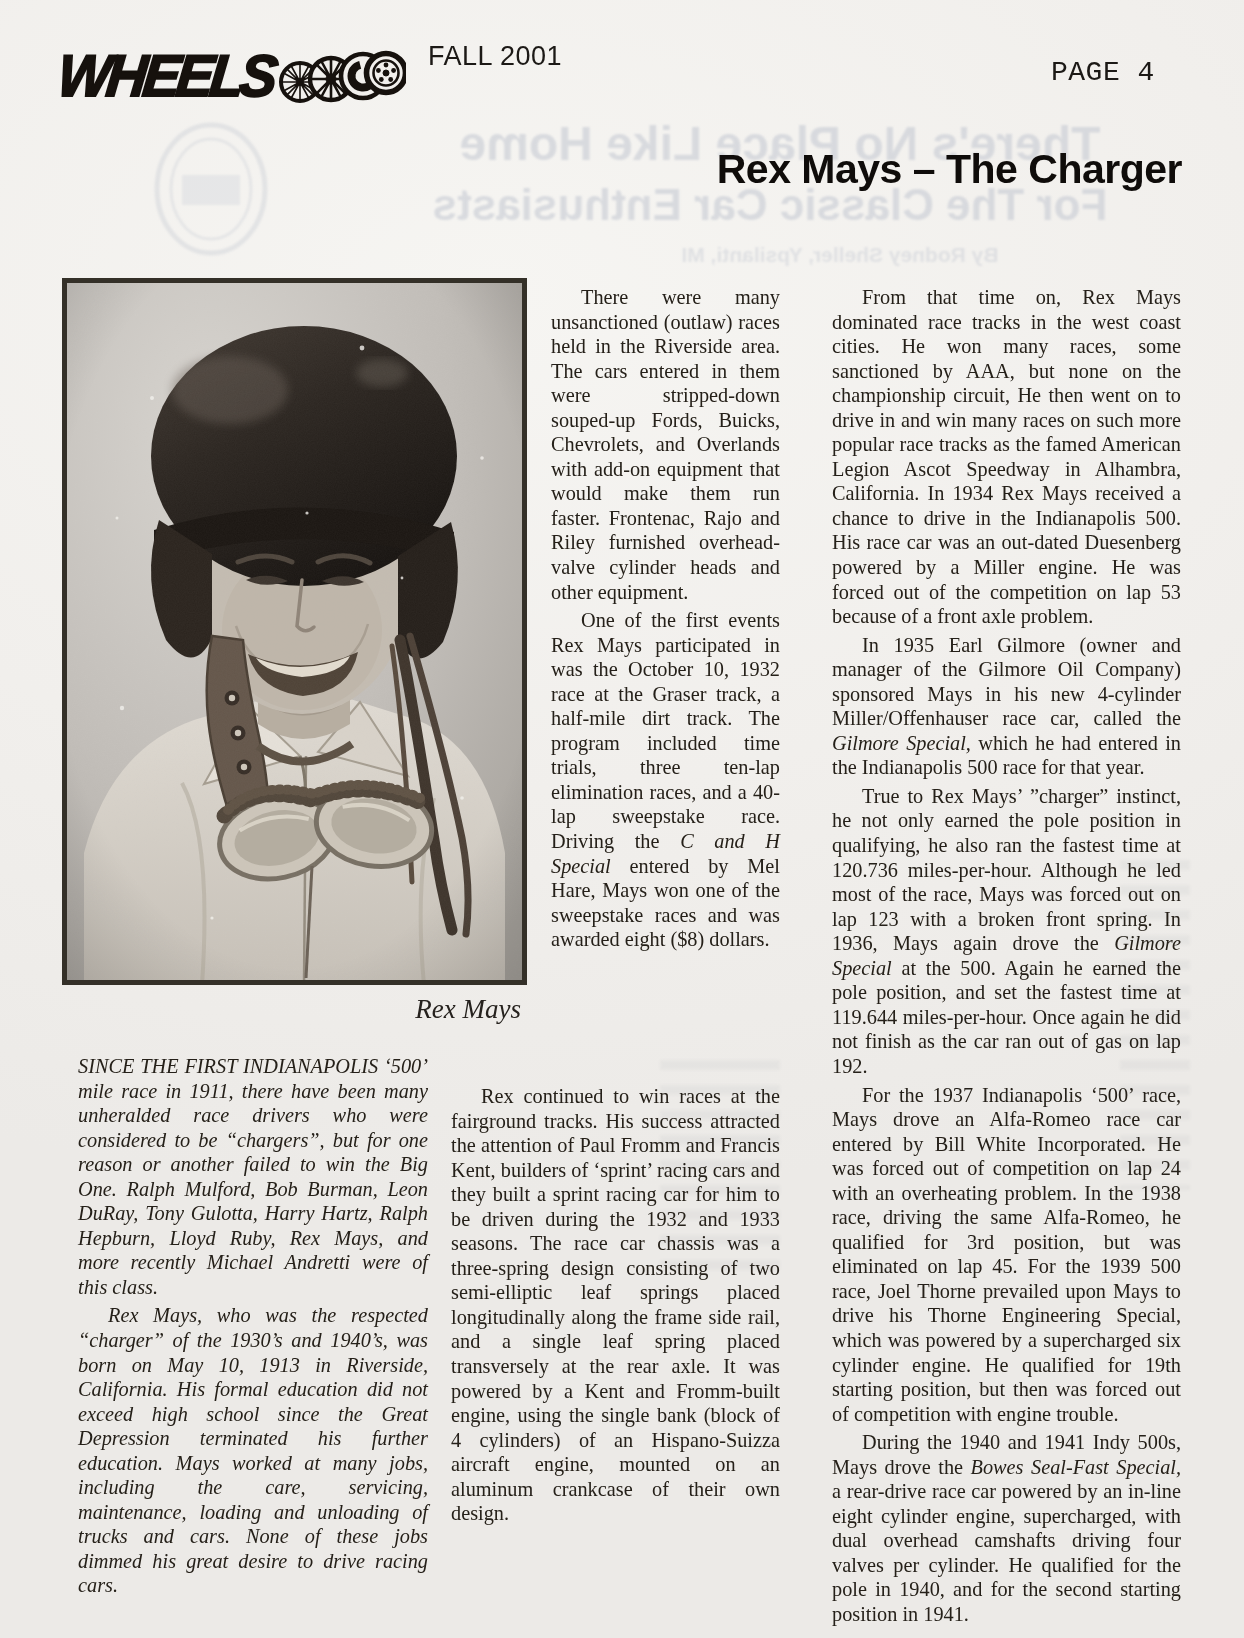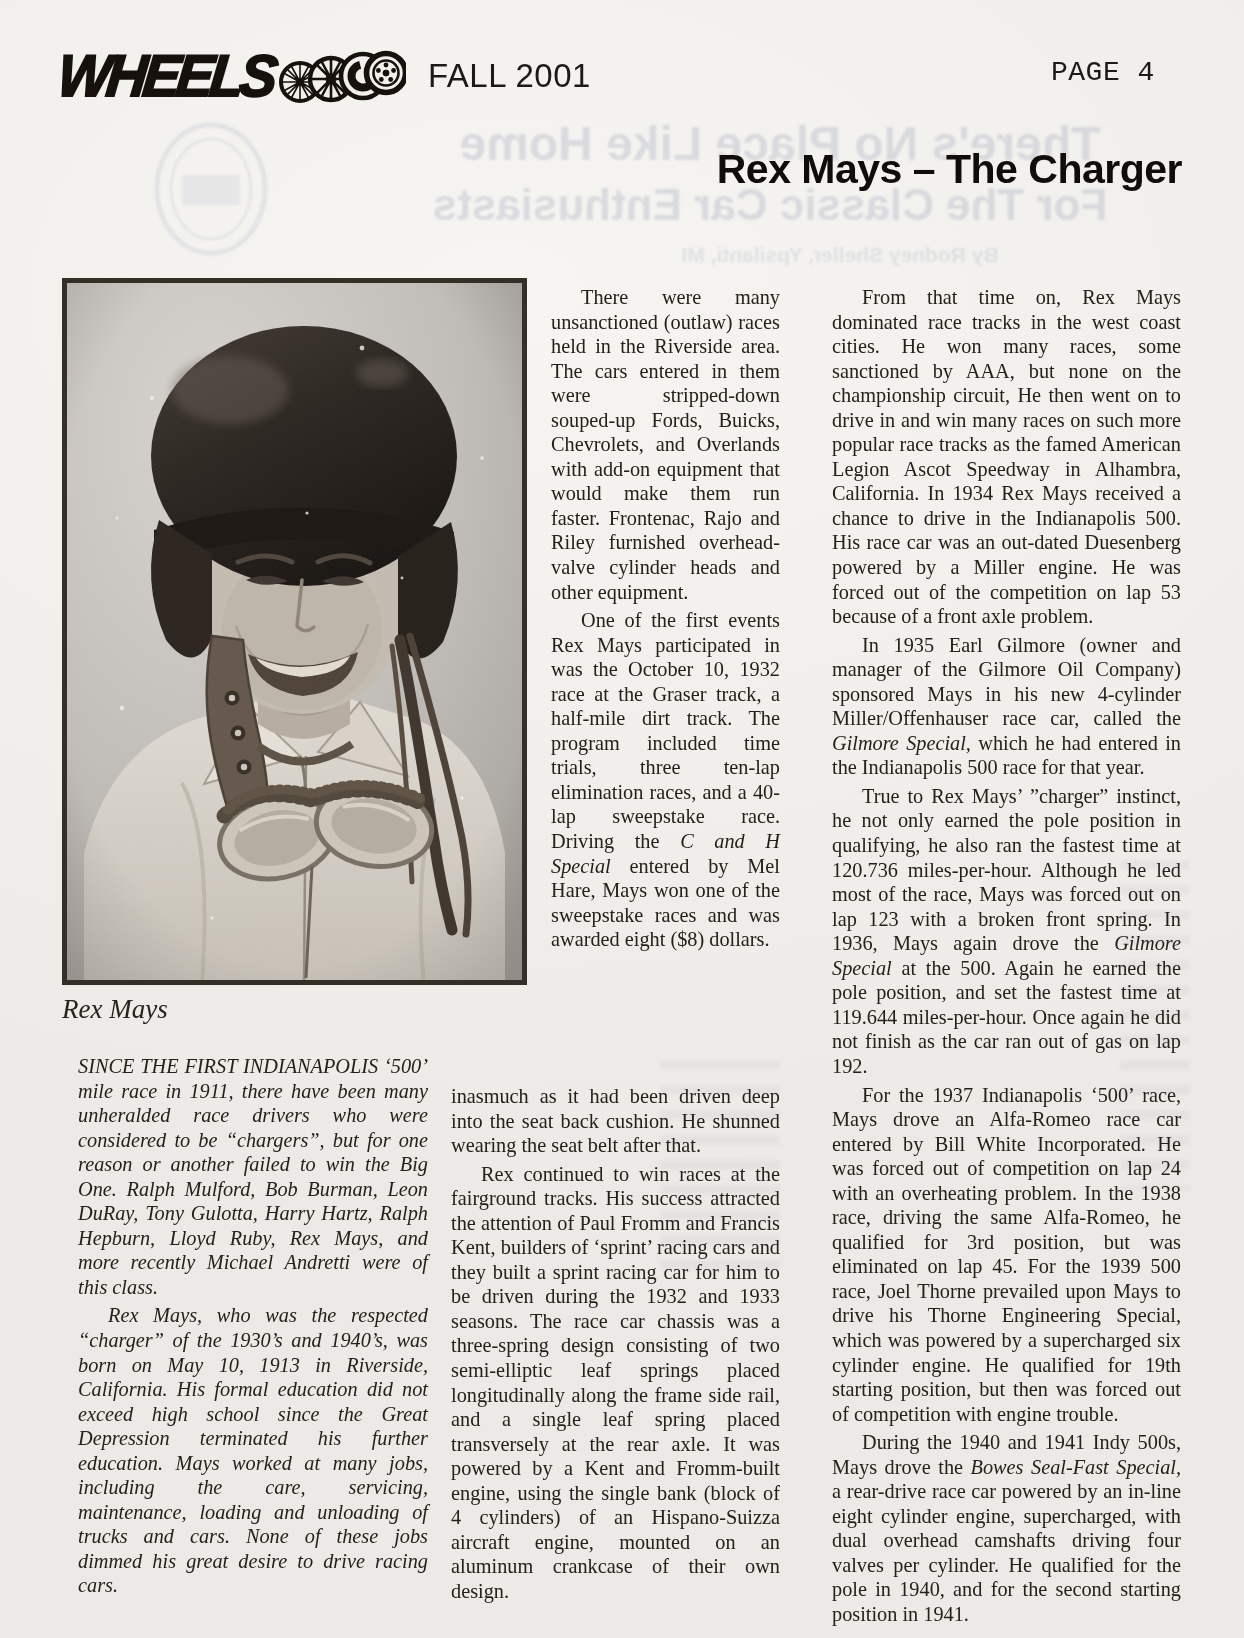--- a/index.html
+++ b/index.html
@@ -41,43 +41,43 @@
   .logo{position:absolute;left:58px;top:40px;display:flex;align-items:center;}
   .logo-text{
     font-family:"Liberation Sans",sans-serif;font-weight:bold;font-style:italic;
     font-size:56px;letter-spacing:-4px;color:#16110d;
     transform:skewX(-6deg) scaleY(1.05);
     -webkit-text-stroke:2px #16110d;
     line-height:1;
   }
   .logo-wheels{margin-left:4px;margin-top:2px;}
   .issue{
-    position:absolute;left:428px;top:57px;
-    font-family:"Liberation Sans",sans-serif;font-size:33px;color:#1c1916;letter-spacing:.5px;
+    position:absolute;left:428px;top:41px;
+    font-family:"Liberation Sans",sans-serif;font-size:27px;color:#1c1916;letter-spacing:.5px;
   }
   .pagenum{
     position:absolute;left:1051px;top:57px;
     font-family:Liberation Mono, monospace;font-size:28px;color:#1c1916;letter-spacing:.5px;
   }
   
   .title{
     position:absolute;left:62px;top:146px;width:1120px;text-align:right;
     font-family:"Liberation Sans",sans-serif;font-weight:bold;
     font-size:41px;letter-spacing:-.5px;color:#0f0c0a;
   }
   .byline{
     position:absolute;left:62px;top:208px;width:1120px;text-align:center;
     font-family:"Liberation Sans",sans-serif;font-weight:bold;
     font-size:27px;color:#14110e;
   }
   
   .photo{position:absolute;left:62px;top:278px;width:465px;height:707px;}
   .photo svg{display:block;width:100%;height:100%;}
   .caption{
-    position:absolute;left:62px;top:994px;width:465px;text-align:left;
+    position:absolute;left:56px;top:994px;width:465px;text-align:right;
     font-style:italic;font-size:27px;color:#26221e;
   }
   
   .col{position:absolute;text-align:justify;font-size:20.3px;line-height:24.55px;color:#252019;}
   .col p{margin:4px;}
   .col p.ind{text-indent:30px;}
   #col1{left:74px;top:1050px;width:358px;font-style:italic;}
   #col2top{left:547px;top:281px;width:237px;}
   #col2bot{left:447px;top:1080px;width:337px;}
   #col3{left:828px;top:281px;width:357px;}
@@ -265,21 +265,20 @@
 
   <div class="col" id="col1">
       <p><span>SINCE THE FIRST INDIANAPOLIS ‘500’ mile race in 1911, there have been many unheralded race drivers who were considered to be “chargers”, but for one reason or another failed to win the Big One. Ralph Mulford, Bob Burman, Leon DuRay, Tony Gulotta, Harry Hartz, Ralph Hepburn, Lloyd Ruby, Rex Mays, and more recently Michael Andretti were of this class.</span></p>
       <p class="ind"><span>Rex Mays, who was the respected “charger” of the 1930’s and 1940’s, was born on May 10, 1913 in Riverside, California. His formal education did not exceed high school since the Great Depression terminated his further education. Mays worked at many jobs, including the care, servicing, maintenance, loading and unloading of trucks and cars. None of these jobs dimmed his great desire to drive racing cars.</span></p>
     </div>
   <div class="col" id="col2top">
       <p class="ind"><span>There were many unsanctioned (outlaw) races held in the Riverside area. The cars entered in them were stripped-down souped-up Fords, Buicks, Chevrolets, and Overlands with add-on equipment that would make them run faster. Frontenac, Rajo and Riley furnished overhead-valve cylinder heads and other equipment.</span></p>
       <p class="ind"><span>One of the first events Rex Mays participated in was the October 10, 1932 race at the Graser track, a half-mile dirt track. The program included time trials, three ten-lap elimination races, and a 40-lap sweepstake race. Driving the </span><i>C and H Special</i><span> entered by Mel Hare, Mays won one of the sweepstake races and was awarded eight ($8) dollars.</span></p>
     </div>
   <div class="col" id="col2bot">
-      <p><span>inasmuch as it had been driven deep into the seat back cushion. He shunned wearing the seat belt after that.</span></p>
       <p class="ind"><span>Rex continued to win races at the fairground tracks. His success attracted the attention of Paul Fromm and Francis Kent, builders of ‘sprint’ racing cars and they built a sprint racing car for him to be driven during the 1932 and 1933 seasons. The race car chassis was a three-spring design consisting of two semi-elliptic leaf springs placed longitudinally along the frame side rail, and a single leaf spring placed transversely at the rear axle. It was powered by a Kent and Fromm-built engine, using the single bank (block of 4 cylinders) of an Hispano-Suizza aircraft engine, mounted on an aluminum crankcase of their own design.</span></p>
     </div>
   <div class="col" id="col3">
       <p class="ind"><span>From that time on, Rex Mays dominated race tracks in the west coast cities. He won many races, some sanctioned by AAA, but none on the championship circuit, He then went on to drive in and win many races on such more popular race tracks as the famed American Legion Ascot Speedway in Alhambra, California. In 1934 Rex Mays received a chance to drive in the Indianapolis 500. His race car was an out-dated Duesenberg powered by a Miller engine. He was forced out of the competition on lap 53 because of a front axle problem.</span></p>
       <p class="ind"><span>In 1935 Earl Gilmore (owner and manager of the Gilmore Oil Company) sponsored Mays in his new 4-cylinder Miller/Offenhauser race car, called the </span><i>Gilmore Special,</i><span> which he had entered in the Indianapolis 500 race for that year.</span></p>
       <p class="ind"><span>True to Rex Mays’ ”charger” instinct, he not only earned the pole position in qualifying, he also ran the fastest time at 120.736 miles-per-hour. Although he led most of the race, Mays was forced out on lap 123 with a broken front spring. In 1936, Mays again drove the </span><i>Gilmore Special</i><span> at the 500. Again he earned the pole position, and set the fastest time at 119.644 miles-per-hour. Once again he did not finish as the car ran out of gas on lap 192.</span></p>
       <p class="ind"><span>For the 1937 Indianapolis ‘500’ race, Mays drove an Alfa-Romeo race car entered by Bill White Incorporated. He was forced out of competition on lap 24 with an overheating problem. In the 1938 race, driving the same Alfa-Romeo, he qualified for 3rd position, but was eliminated on lap 45. For the 1939 500 race, Joel Thorne prevailed upon Mays to drive his Thorne Engineering Special, which was powered by a supercharged six cylinder engine. He qualified for 19th starting position, but then was forced out of competition with engine trouble.</span></p>
       <p class="ind"><span>During the 1940 and 1941 Indy 500s, Mays drove the </span><i>Bowes Seal-Fast Special,</i><span> a rear-drive race car powered by an in-line eight cylinder engine, supercharged, with dual overhead camshafts driving four valves per cylinder. He qualified for the pole in 1940, and for the second starting position in 1941.</span></p>
     </div>
 

